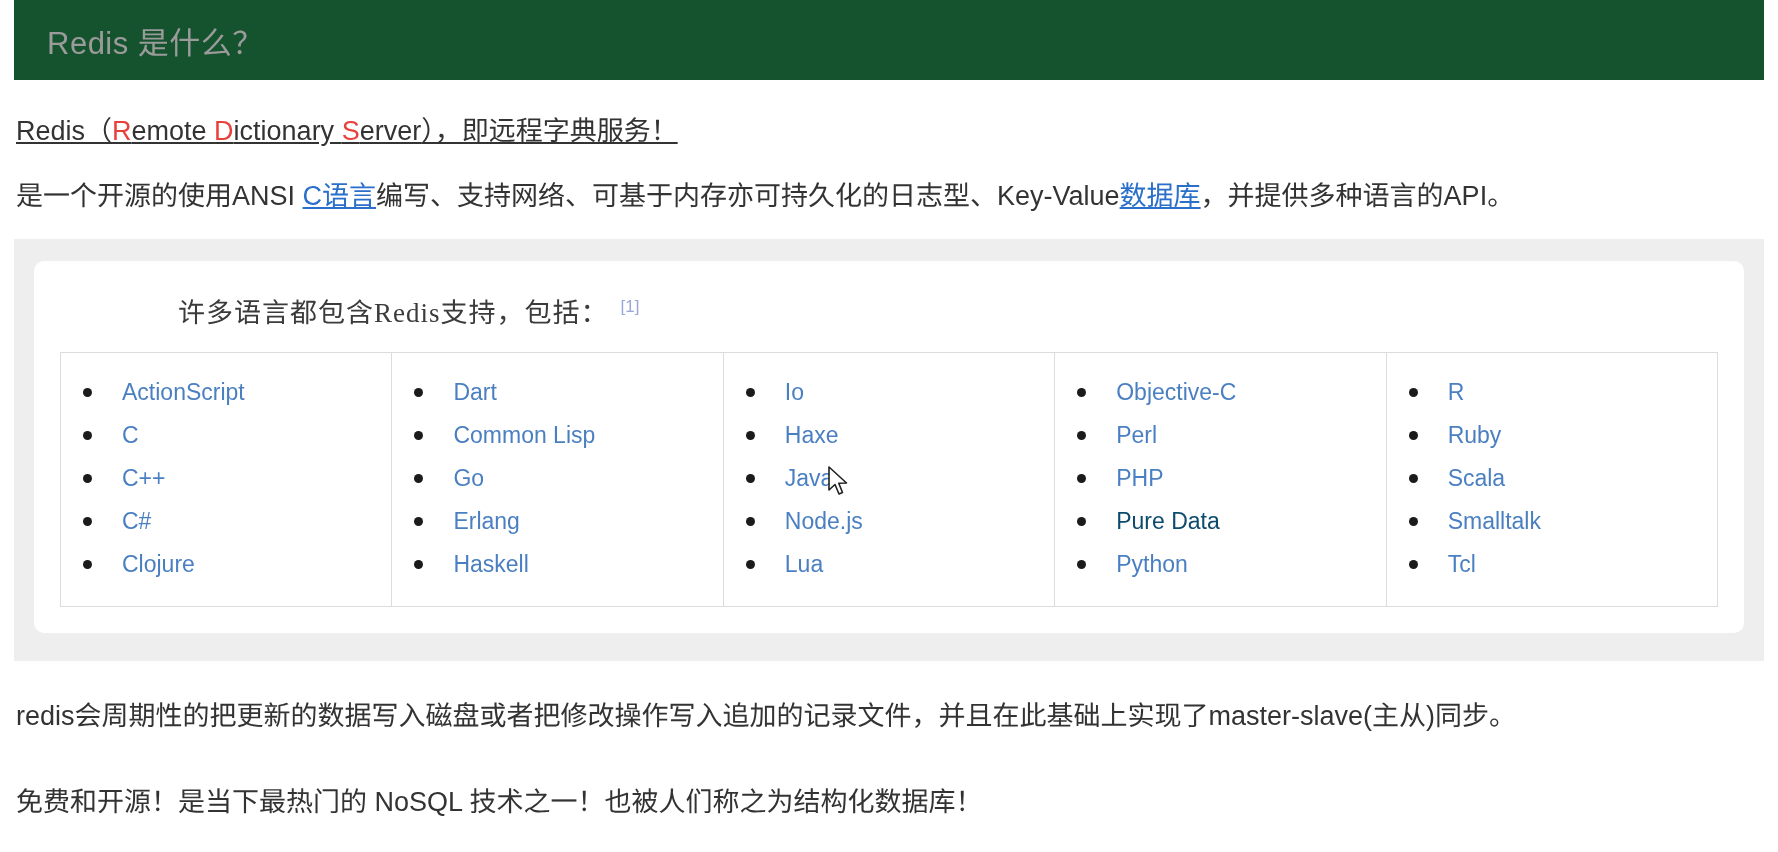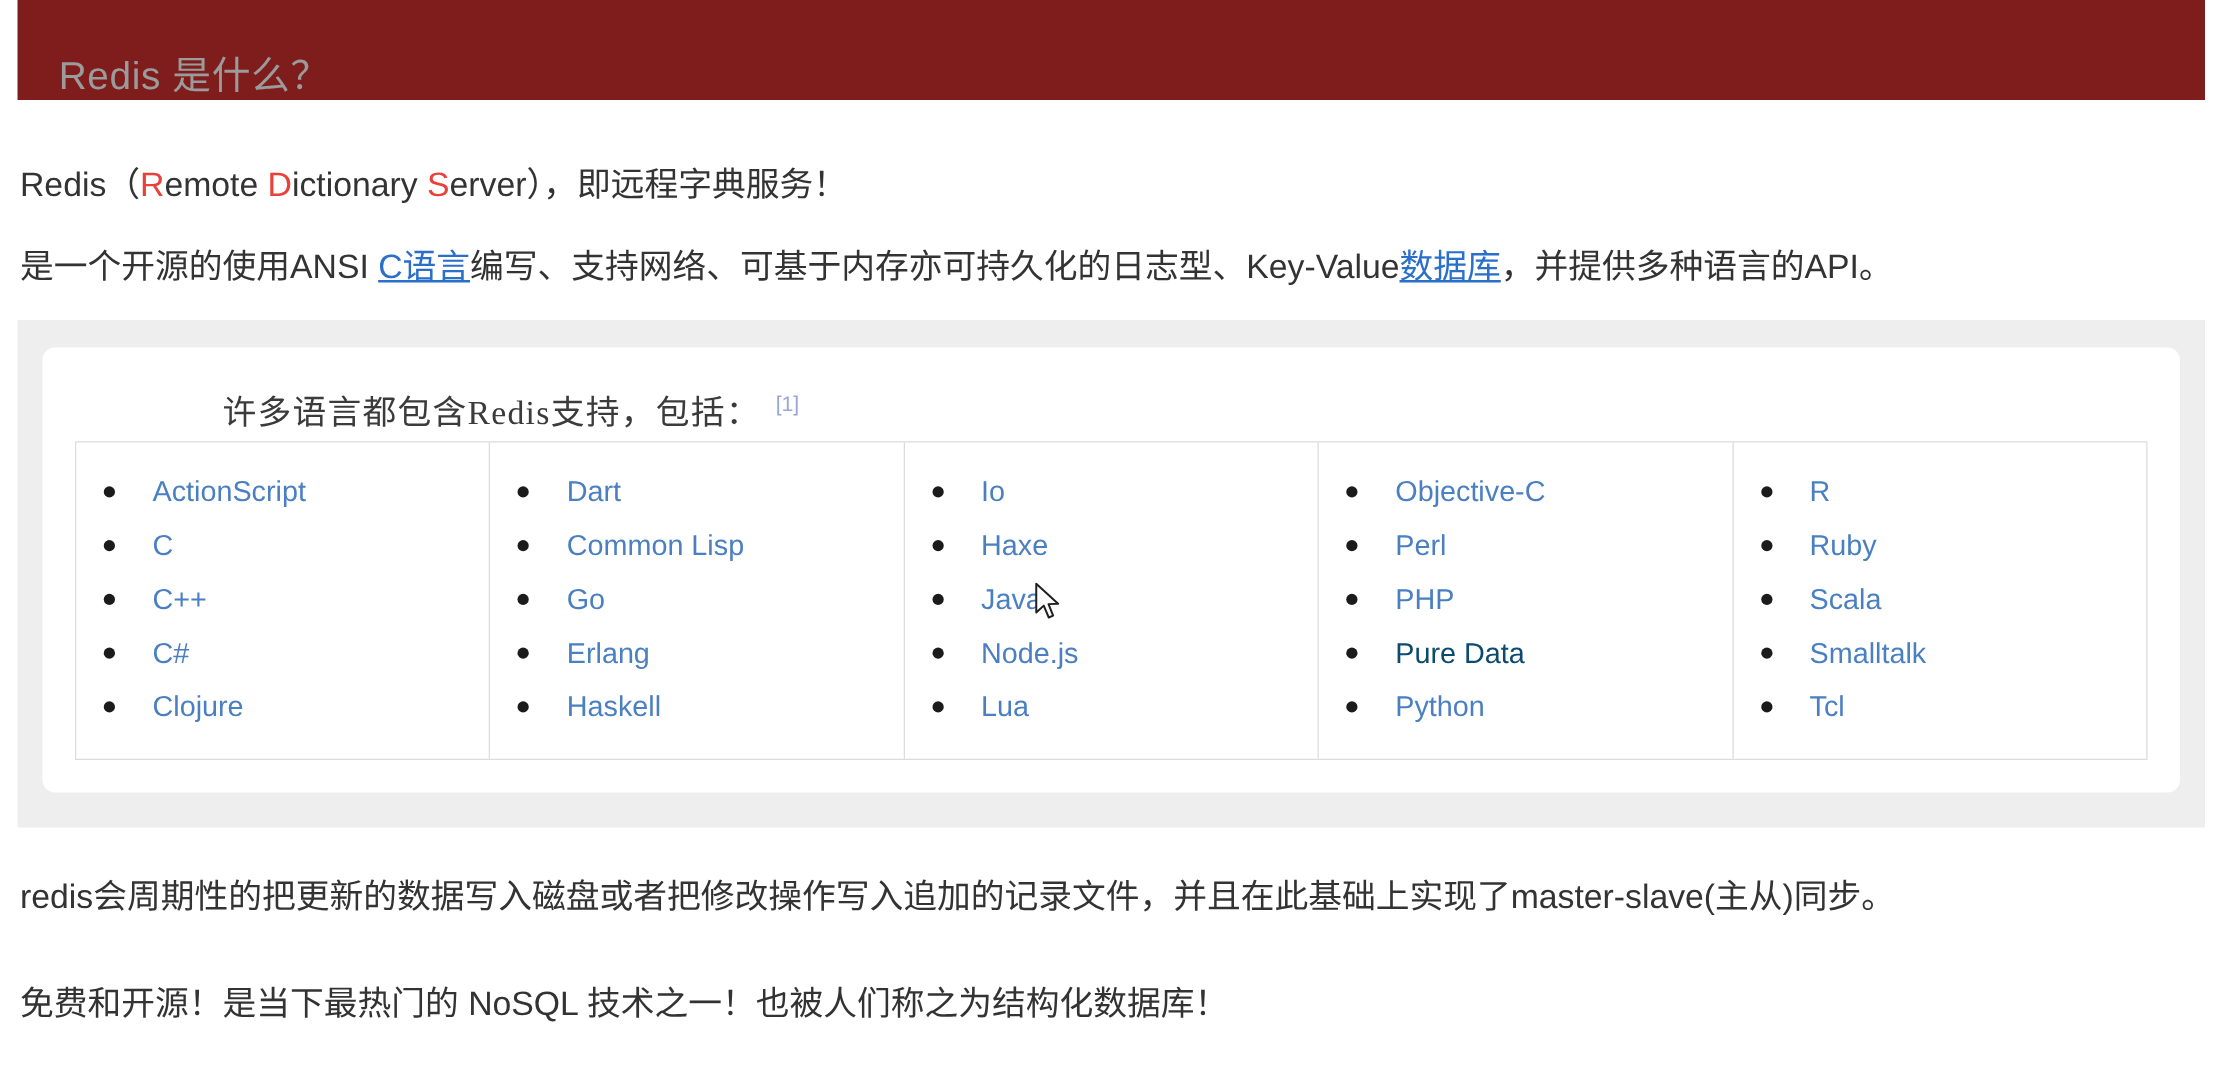--- a/index.html
+++ b/index.html
@@ -20,22 +20,22 @@
     position: relative;
     width: 1778px;
     height: 852px;
     box-sizing: border-box;
     padding: 0 14px;
   }
 
   
   .heading-block {
     display: flex;
-    align-items: flex-end;
-    background: #7f1d1d;
+    align-items: center;
+    background: #14532d;
     height: 80px;
     margin: 0 0 0 0;
   }
   .heading-bar {
     width: 7px;
     background: #7ac36a;
     flex: 0 0 auto;
   }
   .heading-text {
     display: flex;
@@ -48,21 +48,21 @@
   }
 
   
   .para {
     font-size: 27px;
     line-height: 1.15;
     color: #333333;
     padding: 0 2px;
     white-space: nowrap;
   }
-  .para-1 { margin-top: 53px; }
+  .para-1 { margin-top: 36px; text-decoration: underline; }
   .para-2 { margin-top: 34px; }
   .para-3 { margin-top: 40px; }
   .para-4 { margin-top: 55px; }
 
   .redletter { color: #e8413b; }
   .body-link {
     color: #2a6fc9;
     text-decoration: underline;
     text-underline-offset: 2px;
   }
@@ -93,21 +93,21 @@
     font-size: 17px;
     color: #9aa7d6;
     vertical-align: super;
     margin-left: 12px;
     letter-spacing: 0;
   }
 
   
   .lang-table {
     display: flex;
-    margin-top: 0;
+    margin-top: 16px;
     border-top: 1px solid #dcdcdc;
     border-bottom: 1px solid #dcdcdc;
   }
   .lang-col {
     flex: 1 1 0;
     border-right: 1px solid #dcdcdc;
     padding: 18px 0 20px 0;
     box-sizing: border-box;
   }
   .lang-col:first-child { border-left: 1px solid #dcdcdc; }

